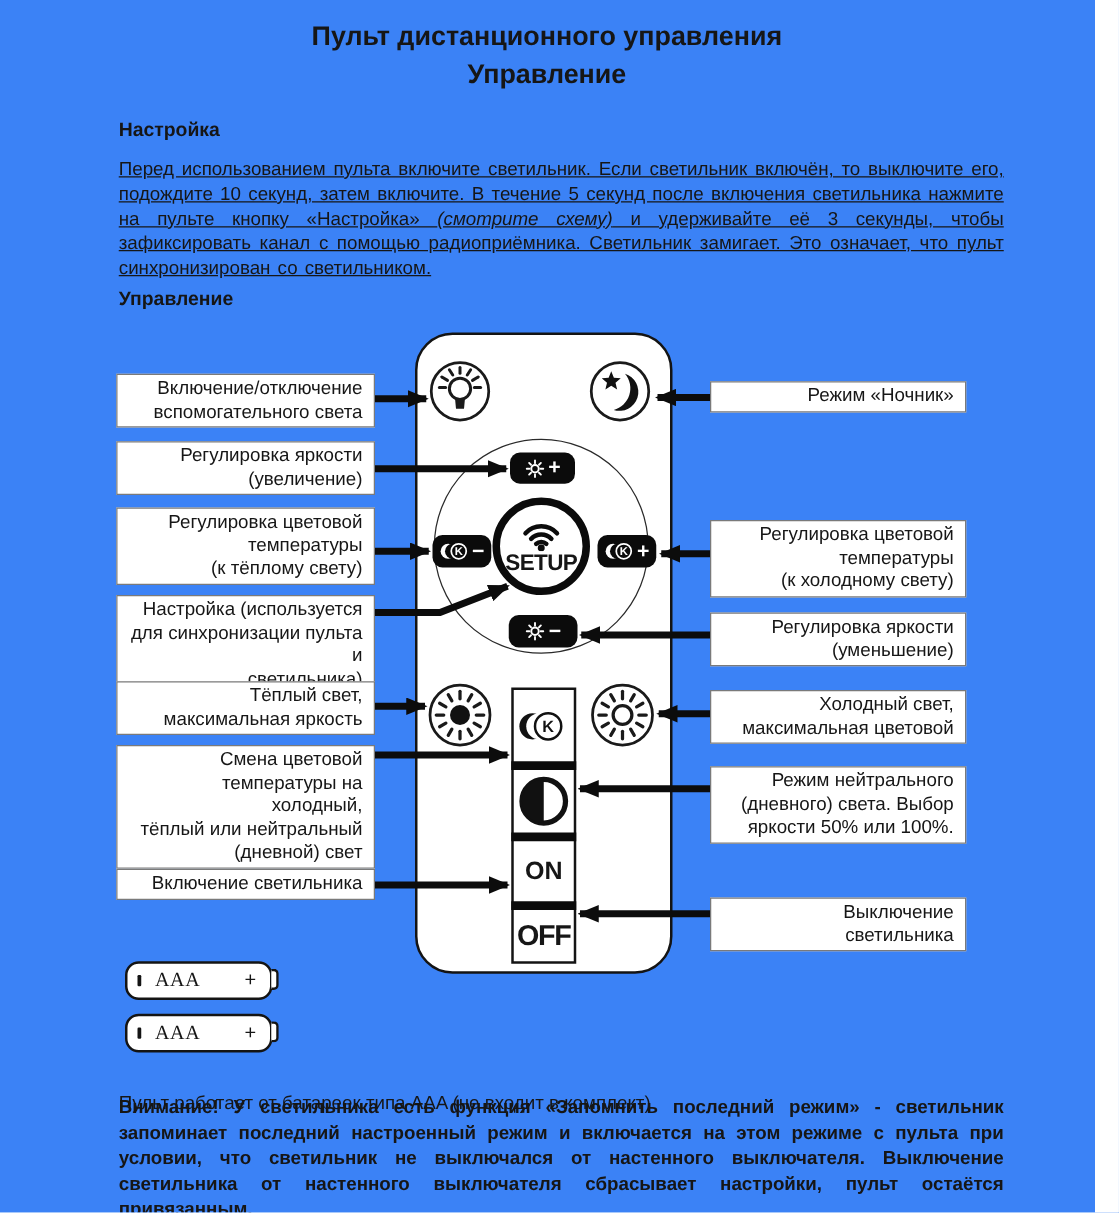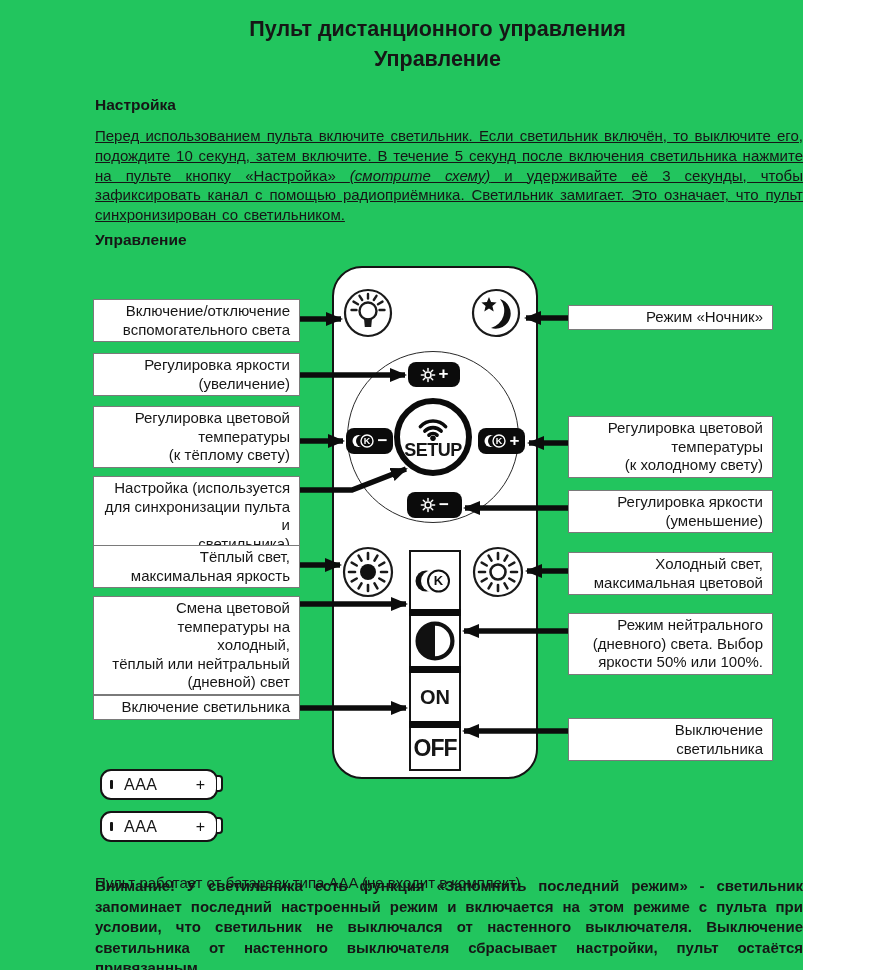--- a/index.html
+++ b/index.html
@@ -1,16 +1,16 @@
 <!DOCTYPE html>
 <html><head>
 <meta charset="utf-8">
 <style>
   html,body{margin:0;padding:0;background:#fff;}
-  .page{position:relative;width:803px;height:970px;background:#22c55e;overflow:hidden;
+  .page{position:relative;width:876px;height:970px;background:#3b82f6;overflow:hidden;
         font-family:"Liberation Sans",sans-serif;color:#161616;}
   .title{position:absolute;left:85px;top:14px;width:705px;text-align:center;
          font-size:21.5px;font-weight:bold;line-height:30px;}
   .h{position:absolute;left:95px;font-size:15.5px;font-weight:bold;}
   .setup-h{top:96px;}
   .control-h{top:231px;}
   .para{position:absolute;left:95px;top:126px;width:708px;margin:0;font-size:15px;
         line-height:19.8px;text-align:justify;word-spacing:1.5px;text-decoration:underline;}
   .warning{position:absolute;left:95px;top:876px;width:708px;margin:0;font-size:15px;
         font-weight:bold;line-height:20.5px;text-align:justify;word-spacing:2.5px;}
@@ -47,21 +47,21 @@
   .cell{display:flex;align-items:center;justify-content:center;}
   .c1{height:57px;} .c2{height:50px;} .c3{height:48px;} .c4{flex:1;}
   .sep{height:7px;background:#0b0b0b;margin:0 -2px;}
   .ontxt{font-size:20px;font-weight:bold;}
   .offtxt{font-size:23px;font-weight:bold;letter-spacing:-1px;}
   
   .battery{position:absolute;left:100px;width:118px;height:31px;border:2.5px solid #141414;
            border-radius:11px;display:flex;align-items:center;box-sizing:border-box;background:#fff;}
   .bat1{top:769px;} .bat2{top:811px;}
   .bterm{width:3px;height:9px;background:#141414;margin-left:8px;border-radius:1px;}
-  .blabel{font-size:16px;margin-left:11px;letter-spacing:0.5px;}
+  .blabel{font-size:16px;margin-left:11px;letter-spacing:0.5px;font-family:Liberation Serif, serif;}
   .bplus{margin-left:auto;margin-right:11px;font-size:16px;}
   .bnub{position:absolute;right:-7px;top:4px;width:4px;height:13px;border:2.5px solid #141414;
         border-left:none;border-radius:0 4px 4px 0;background:#fff;}
   .arrows{position:absolute;left:0;top:0;width:895px;height:970px;pointer-events:none;}
 </style>
 </head>
 <body>
 
 <div class="page">
 

